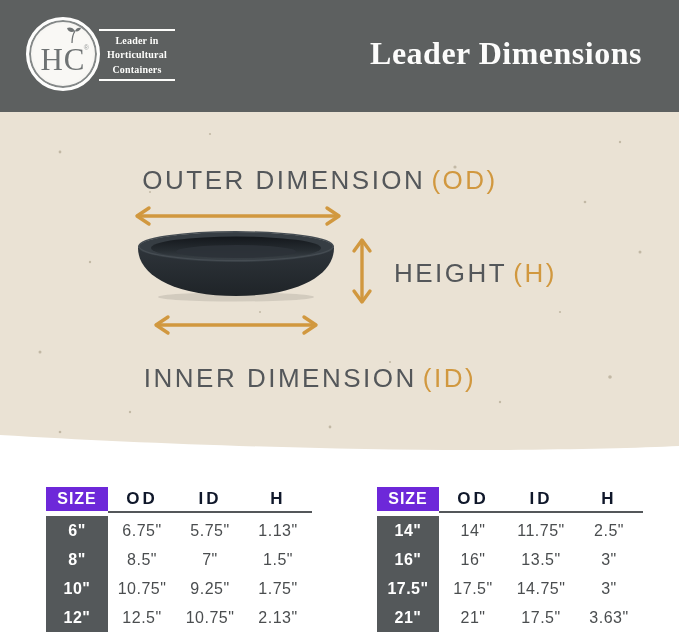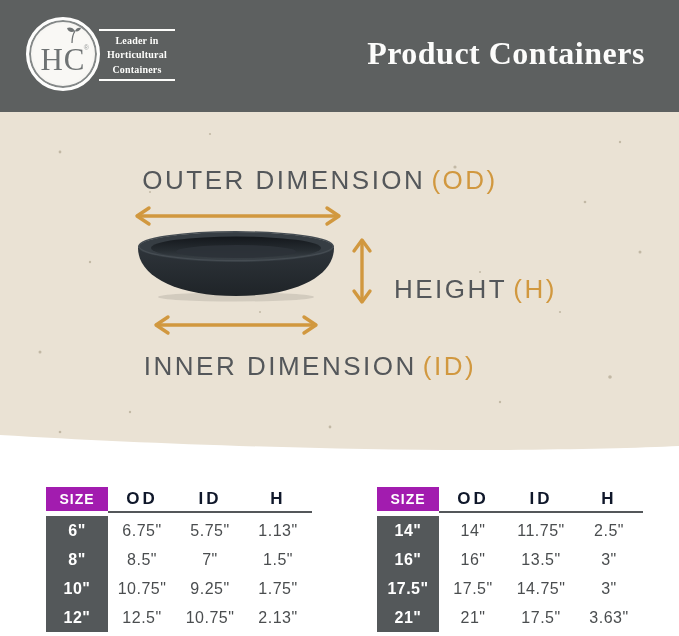--- a/index.html
+++ b/index.html
@@ -64,21 +64,21 @@
   .stable {
     position:absolute; top:487px;
     display:grid; grid-template-columns:62px 68px 68px 68px;
     grid-auto-rows:29px;
   }
   .stable .hdr {
     height:26px; box-sizing:border-box;
     display:flex; align-items:center; justify-content:center;
   }
   .hdr-size {
-    background:#a21caf; color:#ffffff; font-weight:700; font-size:14px;
+    background:#6d28d9; color:#ffffff; font-weight:700; font-size:16px;
     letter-spacing:1px; border-bottom:2px solid #ffffff;
   }
   .hdr-col {
     color:#0f172a; font-weight:600; font-size:17px; letter-spacing:3px;
     border-bottom:2px solid #54575a;
   }
   .cell {
     display:flex; align-items:center; justify-content:center;
     font-size:16px; font-weight:500; color:#4a4d4f; letter-spacing:0.5px;
   }
@@ -105,21 +105,21 @@
     </div>
 
     <div class="tagline">
       <div class="rule"></div>
       <div class="line">Leader in</div>
       <div class="line">Horticultural</div>
       <div class="line">Containers</div>
       <div class="rule"></div>
     </div>
 
-    <div class="page-title">Product Containers</div>
+    <div class="page-title">Leader Dimensions</div>
   </div>
 
   <div class="panel"></div>
   <svg class="panel-curve" width="679" height="26" viewBox="0 0 679 26">
     <path d="M0,0 L679,0 L679,12 C640,14 570,15.5 500,16 C350,17 150,10 0,1 Z" fill="#eae2d4"></path>
   </svg>
   <svg class="speckles" width="679" height="340" viewBox="0 0 679 340">
     <g fill="#a2977f" opacity="0.55">
       <circle cx="60" cy="40" r="1.4"></circle>
         <circle cx="210" cy="22" r="1.1"></circle>
@@ -173,32 +173,32 @@
     <ellipse cx="100" cy="20.5" rx="60" ry="6.5" fill="#2c3238" opacity="0.9"></ellipse>
   </svg>
 
   <svg style="position:absolute; left:351px; top:236px;" width="22" height="70" viewBox="0 0 22 70">
     <g stroke="#d1983f" stroke-width="3.4" fill="none" stroke-linecap="round" stroke-linejoin="round">
       <path d="M3,15 L11,4 L19,15"></path>
       <line x1="11" y1="5" x2="11" y2="65"></line>
       <path d="M3,55 L11,66 L19,55"></path>
     </g>
   </svg>
-  <div class="dim-label" style="left:394px; top:274px;">
+  <div class="dim-label" style="left:394px; top:258px;">
     <span>HEIGHT</span><span class="abbr">(H)</span>
   </div>
 
   <svg style="position:absolute; left:152px; top:314px;" width="168" height="22" viewBox="0 0 168 22">
     <g stroke="#d1983f" stroke-width="3.4" fill="none" stroke-linecap="round" stroke-linejoin="round">
       <path d="M16,3 L4,11 L16,19"></path>
       <line x1="5" y1="11" x2="163" y2="11"></line>
       <path d="M152,3 L164,11 L152,19"></path>
     </g>
   </svg>
-  <div class="dim-label centered" style="left:60px; top:351px; width:500px;">
+  <div class="dim-label centered" style="left:60px; top:363px; width:500px;">
     <span>INNER DIMENSION</span><span class="abbr">(ID)</span>
   </div>
 
   <div class="stable" style="left:46px;">
     <div class="hdr hdr-size">SIZE</div>
     <div class="hdr hdr-col">OD</div>
     <div class="hdr hdr-col">ID</div>
     <div class="hdr hdr-col">H</div>
 
     <div class="cell cell-size">6"</div>

